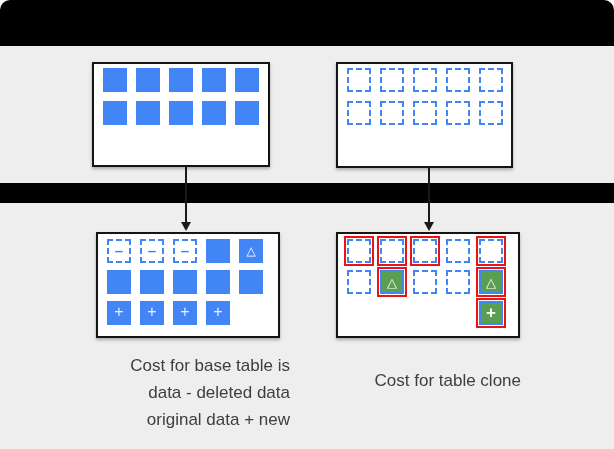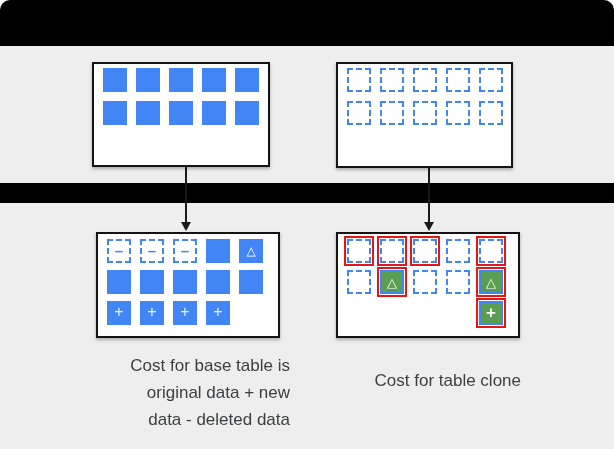--- a/index.html
+++ b/index.html
@@ -170,19 +170,19 @@
         <div class="sq empty"></div>
         <div class="sq empty"></div>
         <div class="sq green_plus_red">
           <span class="glyph">+</span>
         </div>
       </div>
     </div>
 
   <div class="caption" id="caption-left">
     <span>Cost for base table is</span>
+    <span>data - deleted data</span>
     <span>original data + new</span>
-    <span>data - deleted data</span>
   </div>
   <div class="caption" id="caption-right">
     <span>Cost for table clone</span>
   </div>
 </div>
 
 </body></html>

